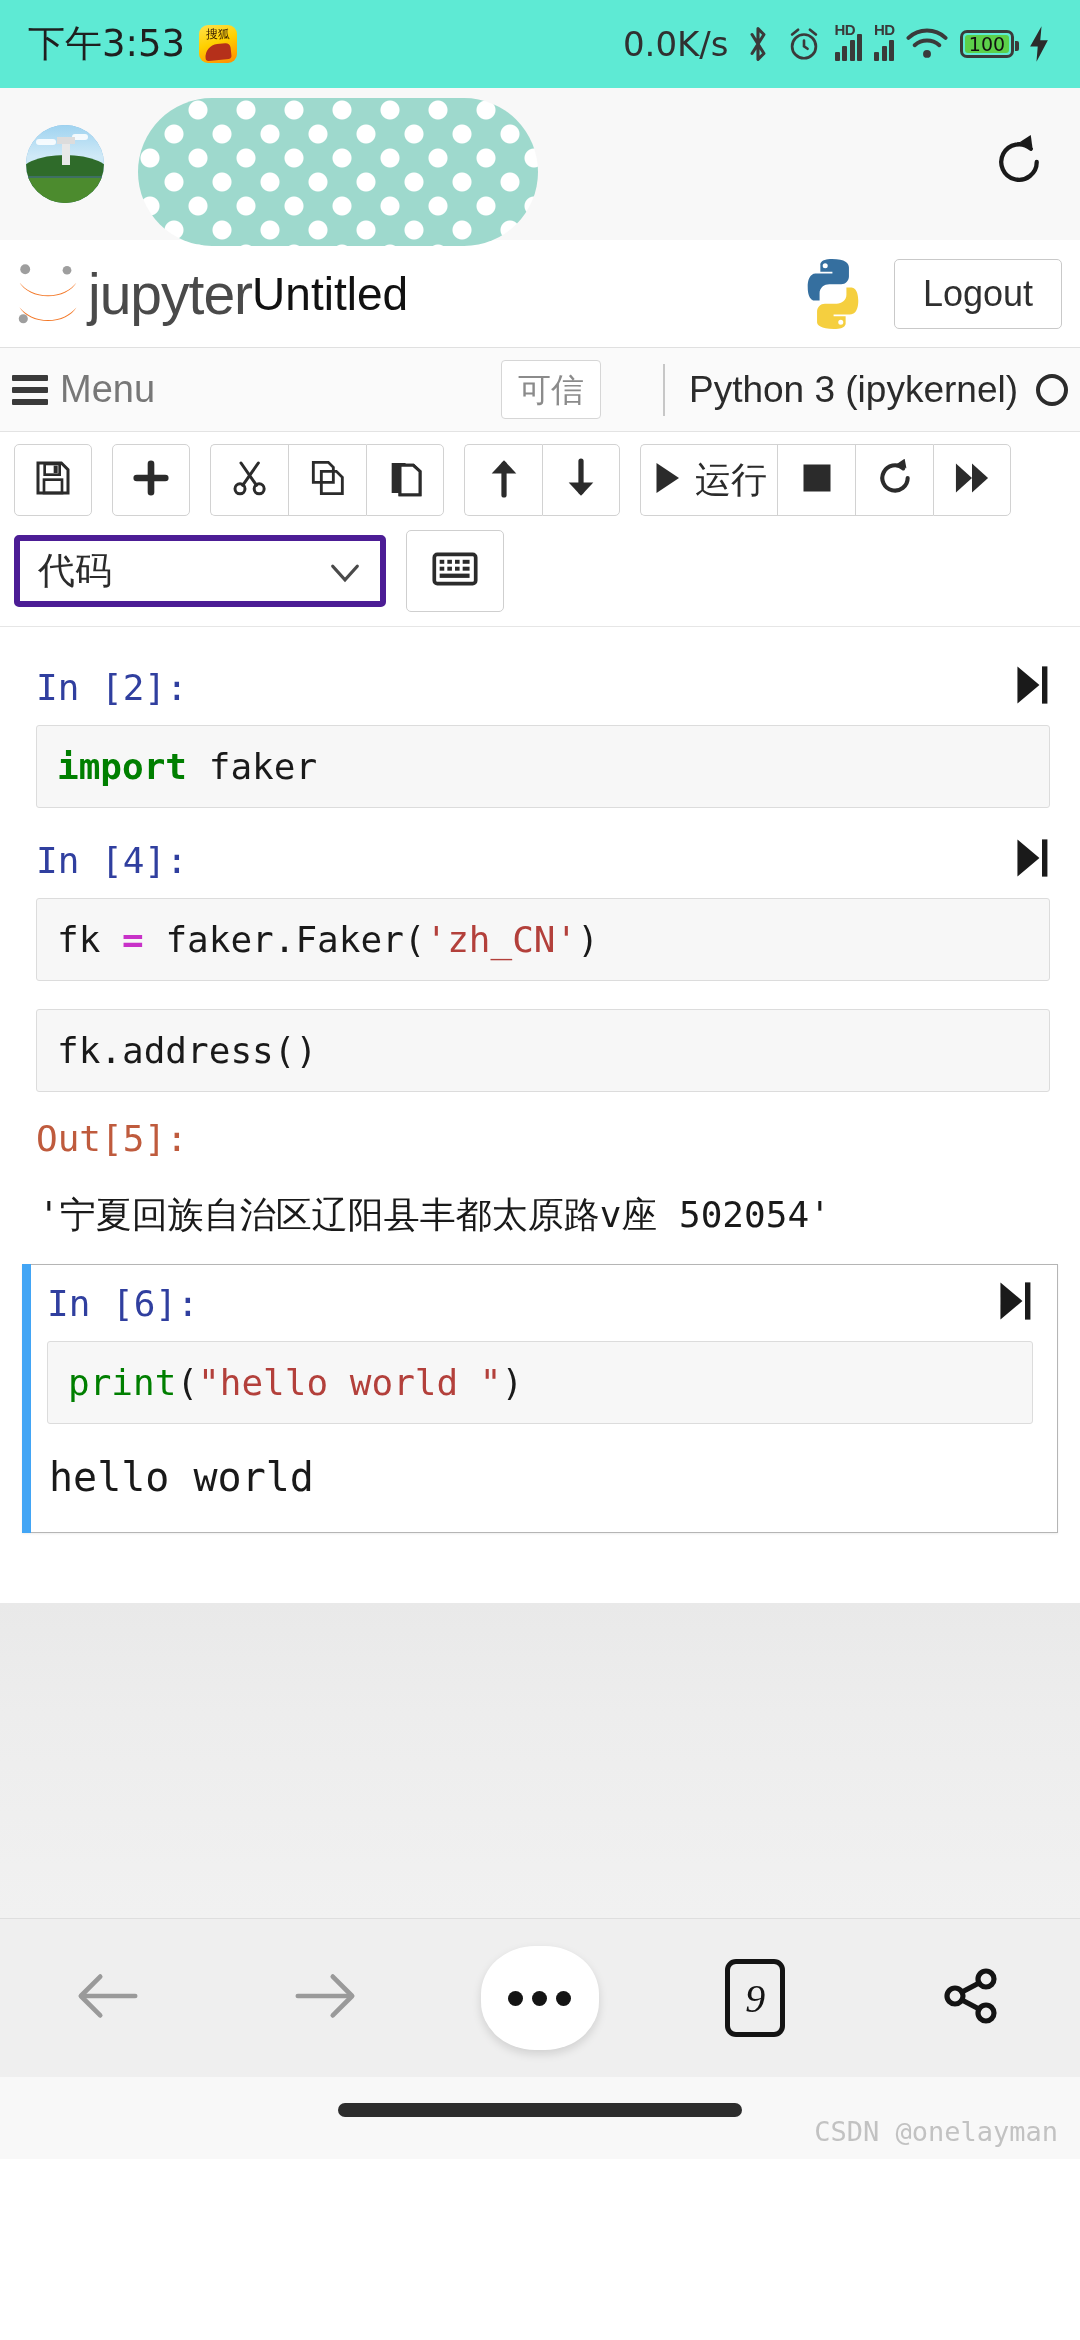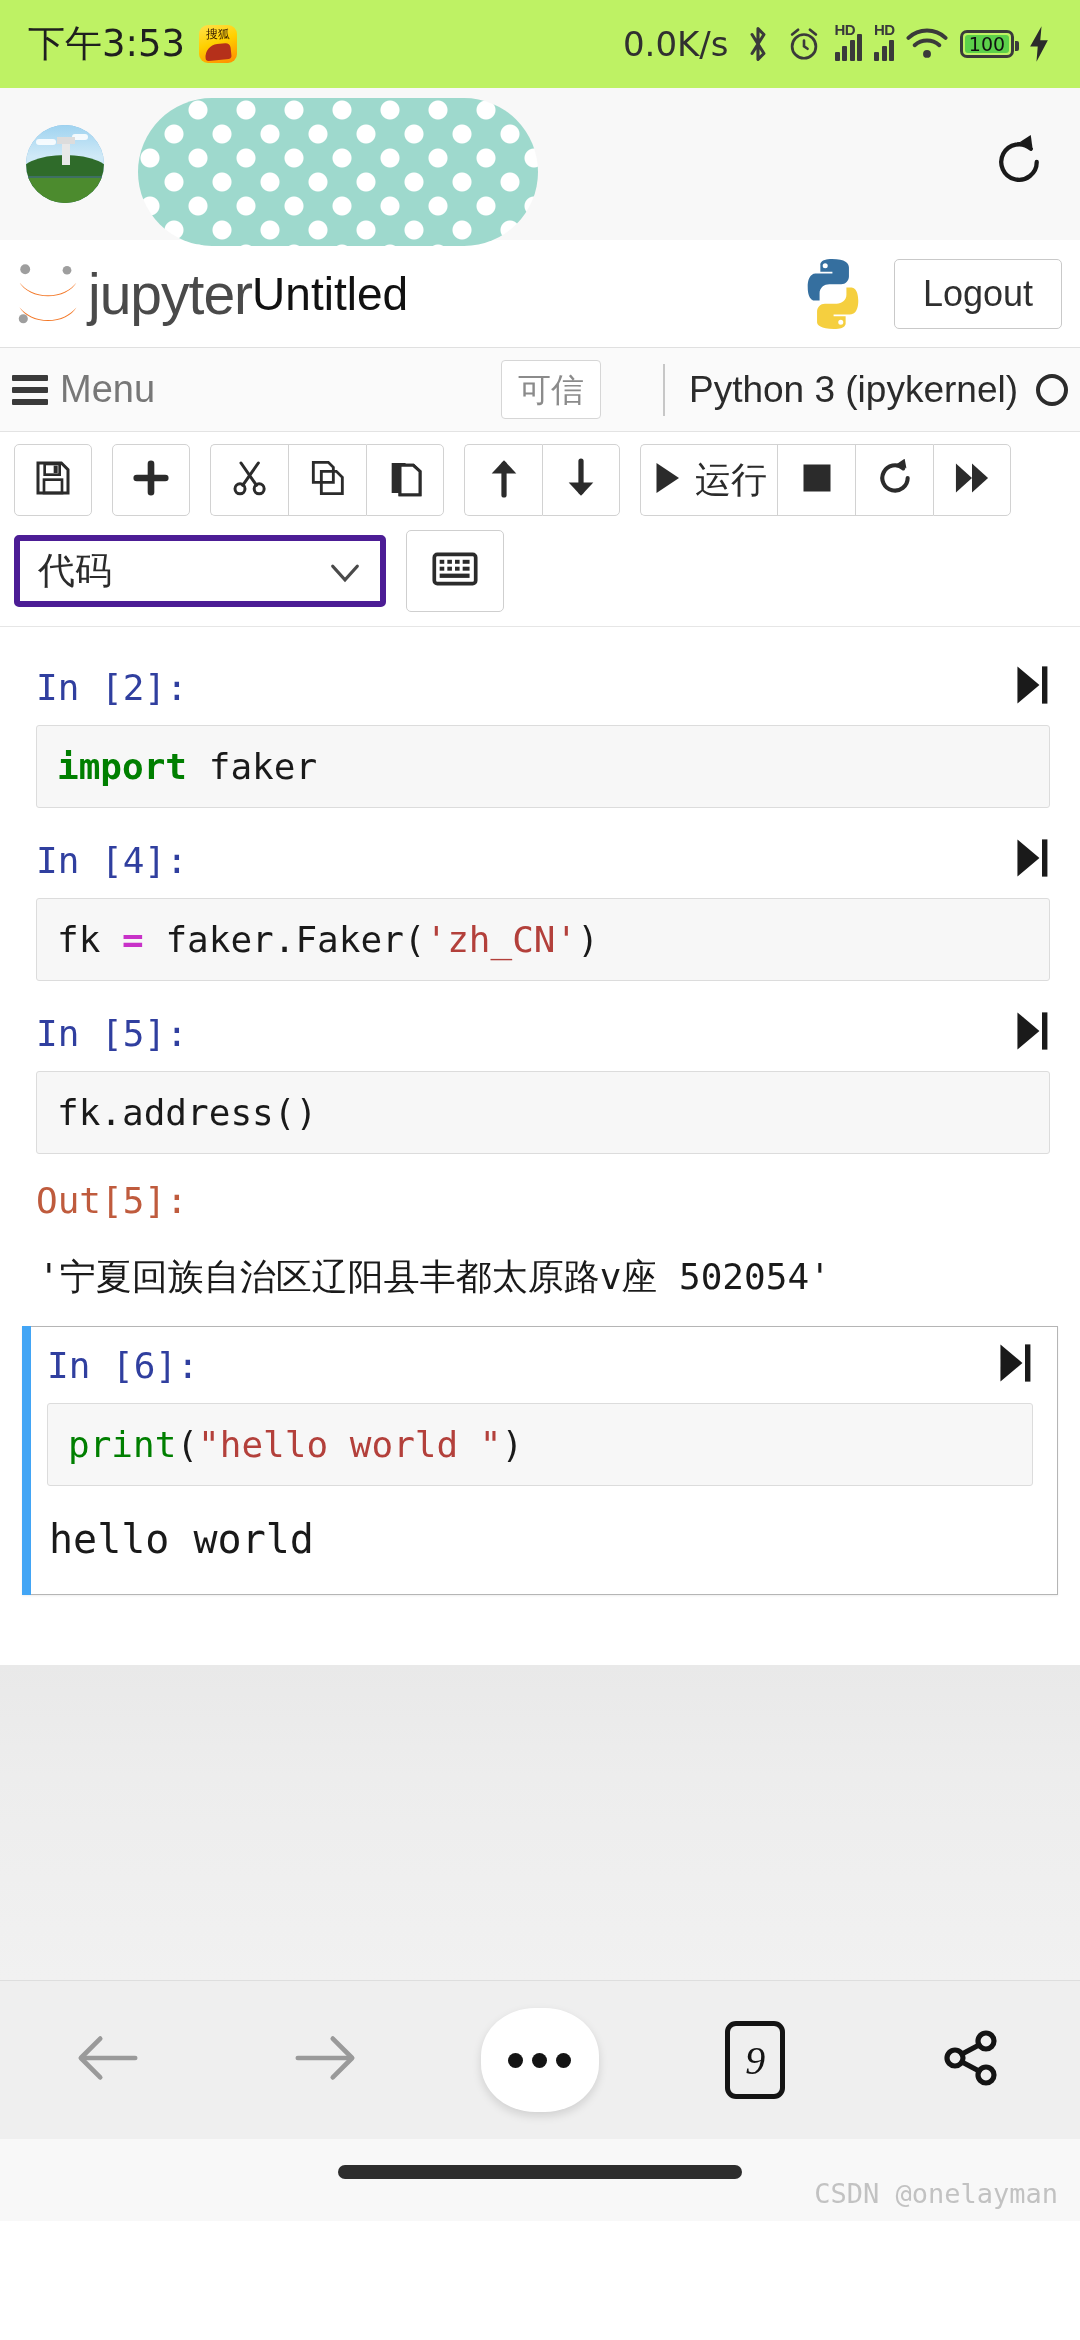--- a/index.html
+++ b/index.html
@@ -11,21 +11,21 @@
     width: 1080px;
     height: 2340px;
     overflow: hidden;
     font-family: "Liberation Sans", sans-serif;
     -webkit-font-smoothing: antialiased;
   }
 
   
   .status-bar {
     height: 88px;
-    background: #bef264;
+    background: #5eead4;
     display: flex;
     align-items: center;
     padding: 16px 28px;
     box-sizing: border-box;
   }
   .status-left {
     display: flex;
     align-items: center;
     gap: 14px;
   }
@@ -756,29 +756,20 @@
         <svg width="38" height="44" viewBox="0 0 22 26">
           <path d="M3 2 L16 13 L3 24 Z" fill="#1a1a1a"></path>
           <rect x="17.5" y="2" width="3.2" height="22" fill="#1a1a1a"></rect>
         </svg>
       </span>
     </div>
     <div class="code-box"><span>fk </span><span class="tok-op">=</span><span> faker.Faker(</span><span class="tok-str">'zh_CN'</span><span>)</span></div>
   </div>
 
   <div class="cell">
-    <div class="prompt-row">
-      <span class="prompt-in">In [5]:</span>
-      <span class="collapse-icon">
-        <svg width="38" height="44" viewBox="0 0 22 26">
-          <path d="M3 2 L16 13 L3 24 Z" fill="#1a1a1a"></path>
-          <rect x="17.5" y="2" width="3.2" height="22" fill="#1a1a1a"></rect>
-        </svg>
-      </span>
-    </div>
     <div class="code-box"><span>fk.address()</span></div>
     <div style="height:26px"></div>
     <div class="prompt-out">Out[5]:</div>
     <div style="height:30px"></div>
     <div class="out-text">'宁夏回族自治区辽阳县丰都太原路v座 502054'</div>
   </div>
 
   <div class="cell selected">
     <div class="prompt-row">
       <span class="prompt-in">In [6]:</span>

